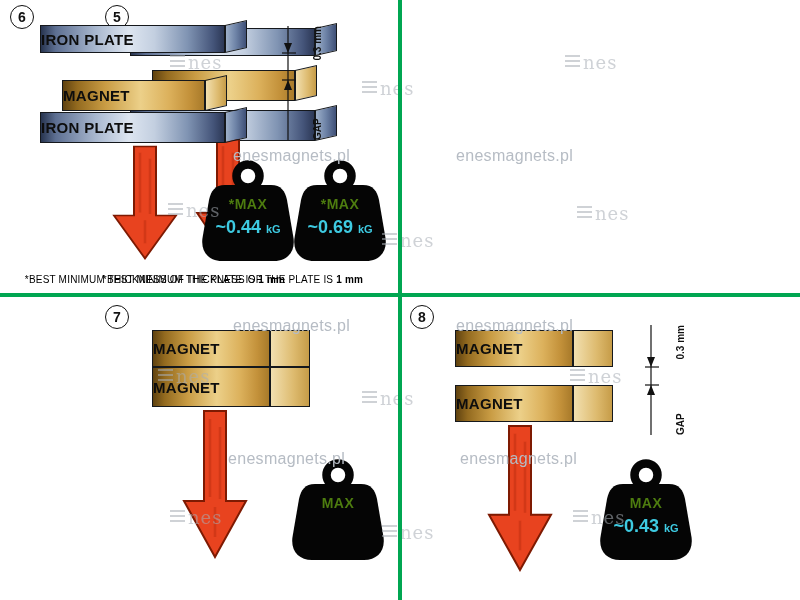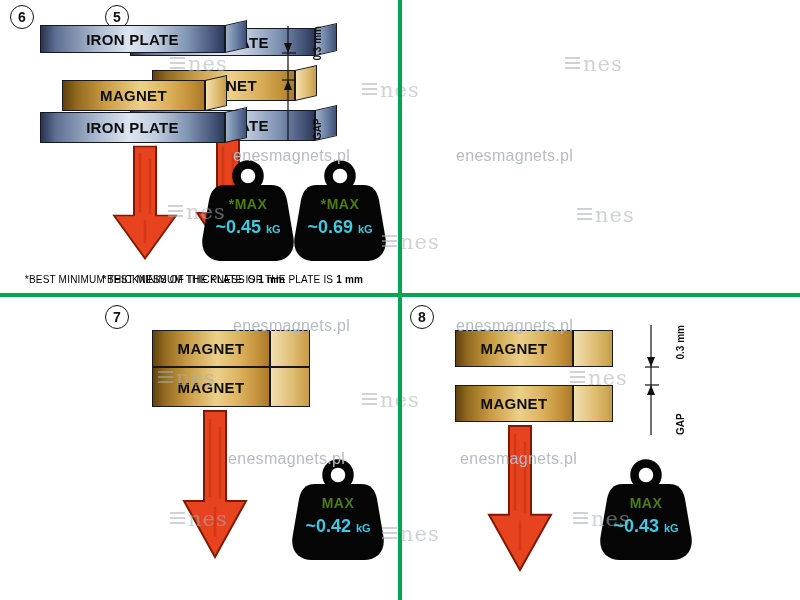--- a/index.html
+++ b/index.html
@@ -17,21 +17,21 @@
   .panel.p6 { left:400; top:0;    width:400px; height:293px; }
   .panel.p7 { left:0;   top:297px; width:400px; height:303px; }
   .panel.p8 { left:400px; top:297px; width:400px; height:303px; }
 
   .step-num { position:absolute; width:24px; height:24px; border:1.6px solid #111;
     border-radius:50%; display:flex; align-items:center; justify-content:center;
     font-size:14px; font-weight:600; color:#111; background:#fff; z-index:4; }
 
   .bar { position:absolute; }
   .bar .face { position:absolute; inset:0; border:1.4px solid #15181c;
-    display:flex; align-items:center; justify-content:center; z-index:2; }
+    display:flex; align-items:center; justify-content:flex-start; z-index:2; }
   .bar .cap { position:absolute; top:0; bottom:0; border:1.4px solid #15181c; z-index:1; }
   .cap.skew { transform:skewY(-13deg); transform-origin:left center; }
 
   .iron .face { background:linear-gradient(90deg,#27344f 0%,#5d6f92 8%,#a9b8cf 30%,#dde5f0 48%,#c3cfe0 62%,#8094b3 80%,#45557a 94%,#2c3856 100%); }
   .iron .cap  { background:linear-gradient(90deg,#9db0ca 0%,#6d82a6 50%,#3f5077 100%); }
   .magnet .face { background:linear-gradient(90deg,#5f4210 0%,#936a1f 10%,#c99c44 30%,#ecd089 55%,#dcb15c 75%,#c3913a 90%,#a87a2a 100%); }
   .magnet .cap  { background:linear-gradient(90deg,#f2e0b0 0%,#ddba6e 60%,#c69c48 100%); }
 
   .bar-label { font-weight:bold; font-size:15px; color:#0d0d0d; letter-spacing:.3px; white-space:nowrap; }
 
@@ -50,21 +50,21 @@
 
   .gap-anno { position:absolute; z-index:4; }
   .gap-anno svg { position:absolute; left:0; top:0; }
   .gap-text { position:absolute; transform:rotate(-90deg); transform-origin:0 0;
     display:flex; justify-content:space-between; font-size:10px; font-weight:bold;
     color:#111; white-space:nowrap; }
 
   .wm-text { position:absolute; font-size:16px; color:#b6bcc4; z-index:5; letter-spacing:.3px; }
   .wm-logo { position:absolute; display:flex; align-items:center; gap:3px; z-index:5; opacity:.55; }
   .wm-bars { width:15px; height:15px; background:repeating-linear-gradient(to bottom,#a8aeb6 0 2px,transparent 2px 5px); }
-  .wm-nes { font-size:21px; color:#a8aeb6; font-family:"DejaVu Serif", serif; letter-spacing:1px; }
+  .wm-nes { font-size:18px; color:#a8aeb6; font-family:"DejaVu Serif", serif; letter-spacing:1px; }
 </style>
 </head>
 <body>
 
 <div class="canvas">
 
   <section class="panel p5">
     <div class="step-num" style="left:105px;top:5px">5</div>
 
     <div class="bar iron" style="left:130px;top:28px;width:207px;height:28px">
@@ -147,21 +147,21 @@
       <polygon points="25,2 47,2 47,92 67,92 36,148 5,92 25,92" fill="#e8431f" stroke="#7e1a02" stroke-width="2"></polygon>
       <path d="M31,10 V88 M41,18 V90 M36,98 V128" stroke="#c03010" stroke-width="2.5" fill="none" opacity="0.55"></path>
     </svg>
 
     <div class="weight" style="left:196px;top:160px">
       <svg viewBox="0 0 104 104">
         <circle cx="52" cy="16" r="11.5" fill="none" stroke="#050505" stroke-width="8.5"></circle>
         <path d="M29,25 L75,25 C85,25 89,31 91,40 L97.5,78 C99.5,92 91,101 78,101 L26,101 C13,101 4.5,92 6.5,78 L13,40 C15,31 19,25 29,25 Z" fill="#050505"></path>
       </svg>
       <div class="w-label">*MAX</div>
-      <div class="w-value"><span>~0.45</span> <span class="unit">kG</span></div>
+      <div class="w-value"><span>~0.44</span> <span class="unit">kG</span></div>
     </div>
 
     <div class="caption" style="left:0px;top:274px;width:310px">
       <span>*BEST MINIMUM THICKNESS OF THE PLATE IS</span>
       <span class="cap-bold">1 mm</span>
     </div>
   </section>
 
   <section class="panel p7">
     <div class="step-num" style="left:105px;top:8px">7</div>
@@ -183,21 +183,20 @@
       <polygon points="25,2 47,2 47,92 67,92 36,148 5,92 25,92" fill="#e8431f" stroke="#7e1a02" stroke-width="2"></polygon>
       <path d="M31,10 V88 M41,18 V90 M36,98 V128" stroke="#c03010" stroke-width="2.5" fill="none" opacity="0.55"></path>
     </svg>
 
     <div class="weight" style="left:286px;top:162px">
       <svg viewBox="0 0 104 104">
         <circle cx="52" cy="16" r="11.5" fill="none" stroke="#050505" stroke-width="8.5"></circle>
         <path d="M29,25 L75,25 C85,25 89,31 91,40 L97.5,78 C99.5,92 91,101 78,101 L26,101 C13,101 4.5,92 6.5,78 L13,40 C15,31 19,25 29,25 Z" fill="#050505"></path>
       </svg>
       <div class="w-label">MAX</div>
-      <div class="w-value"><span>~0.42</span> <span class="unit">kG</span></div>
     </div>
   </section>
 
   <section class="panel p8">
     <div class="step-num" style="left:10px;top:8px">8</div>
 
     <div class="bar magnet" style="left:55px;top:33px;width:158px;height:37px">
       <div class="face" style="right:40px">
           <span class="bar-label">MAGNET</span>
         </div>

